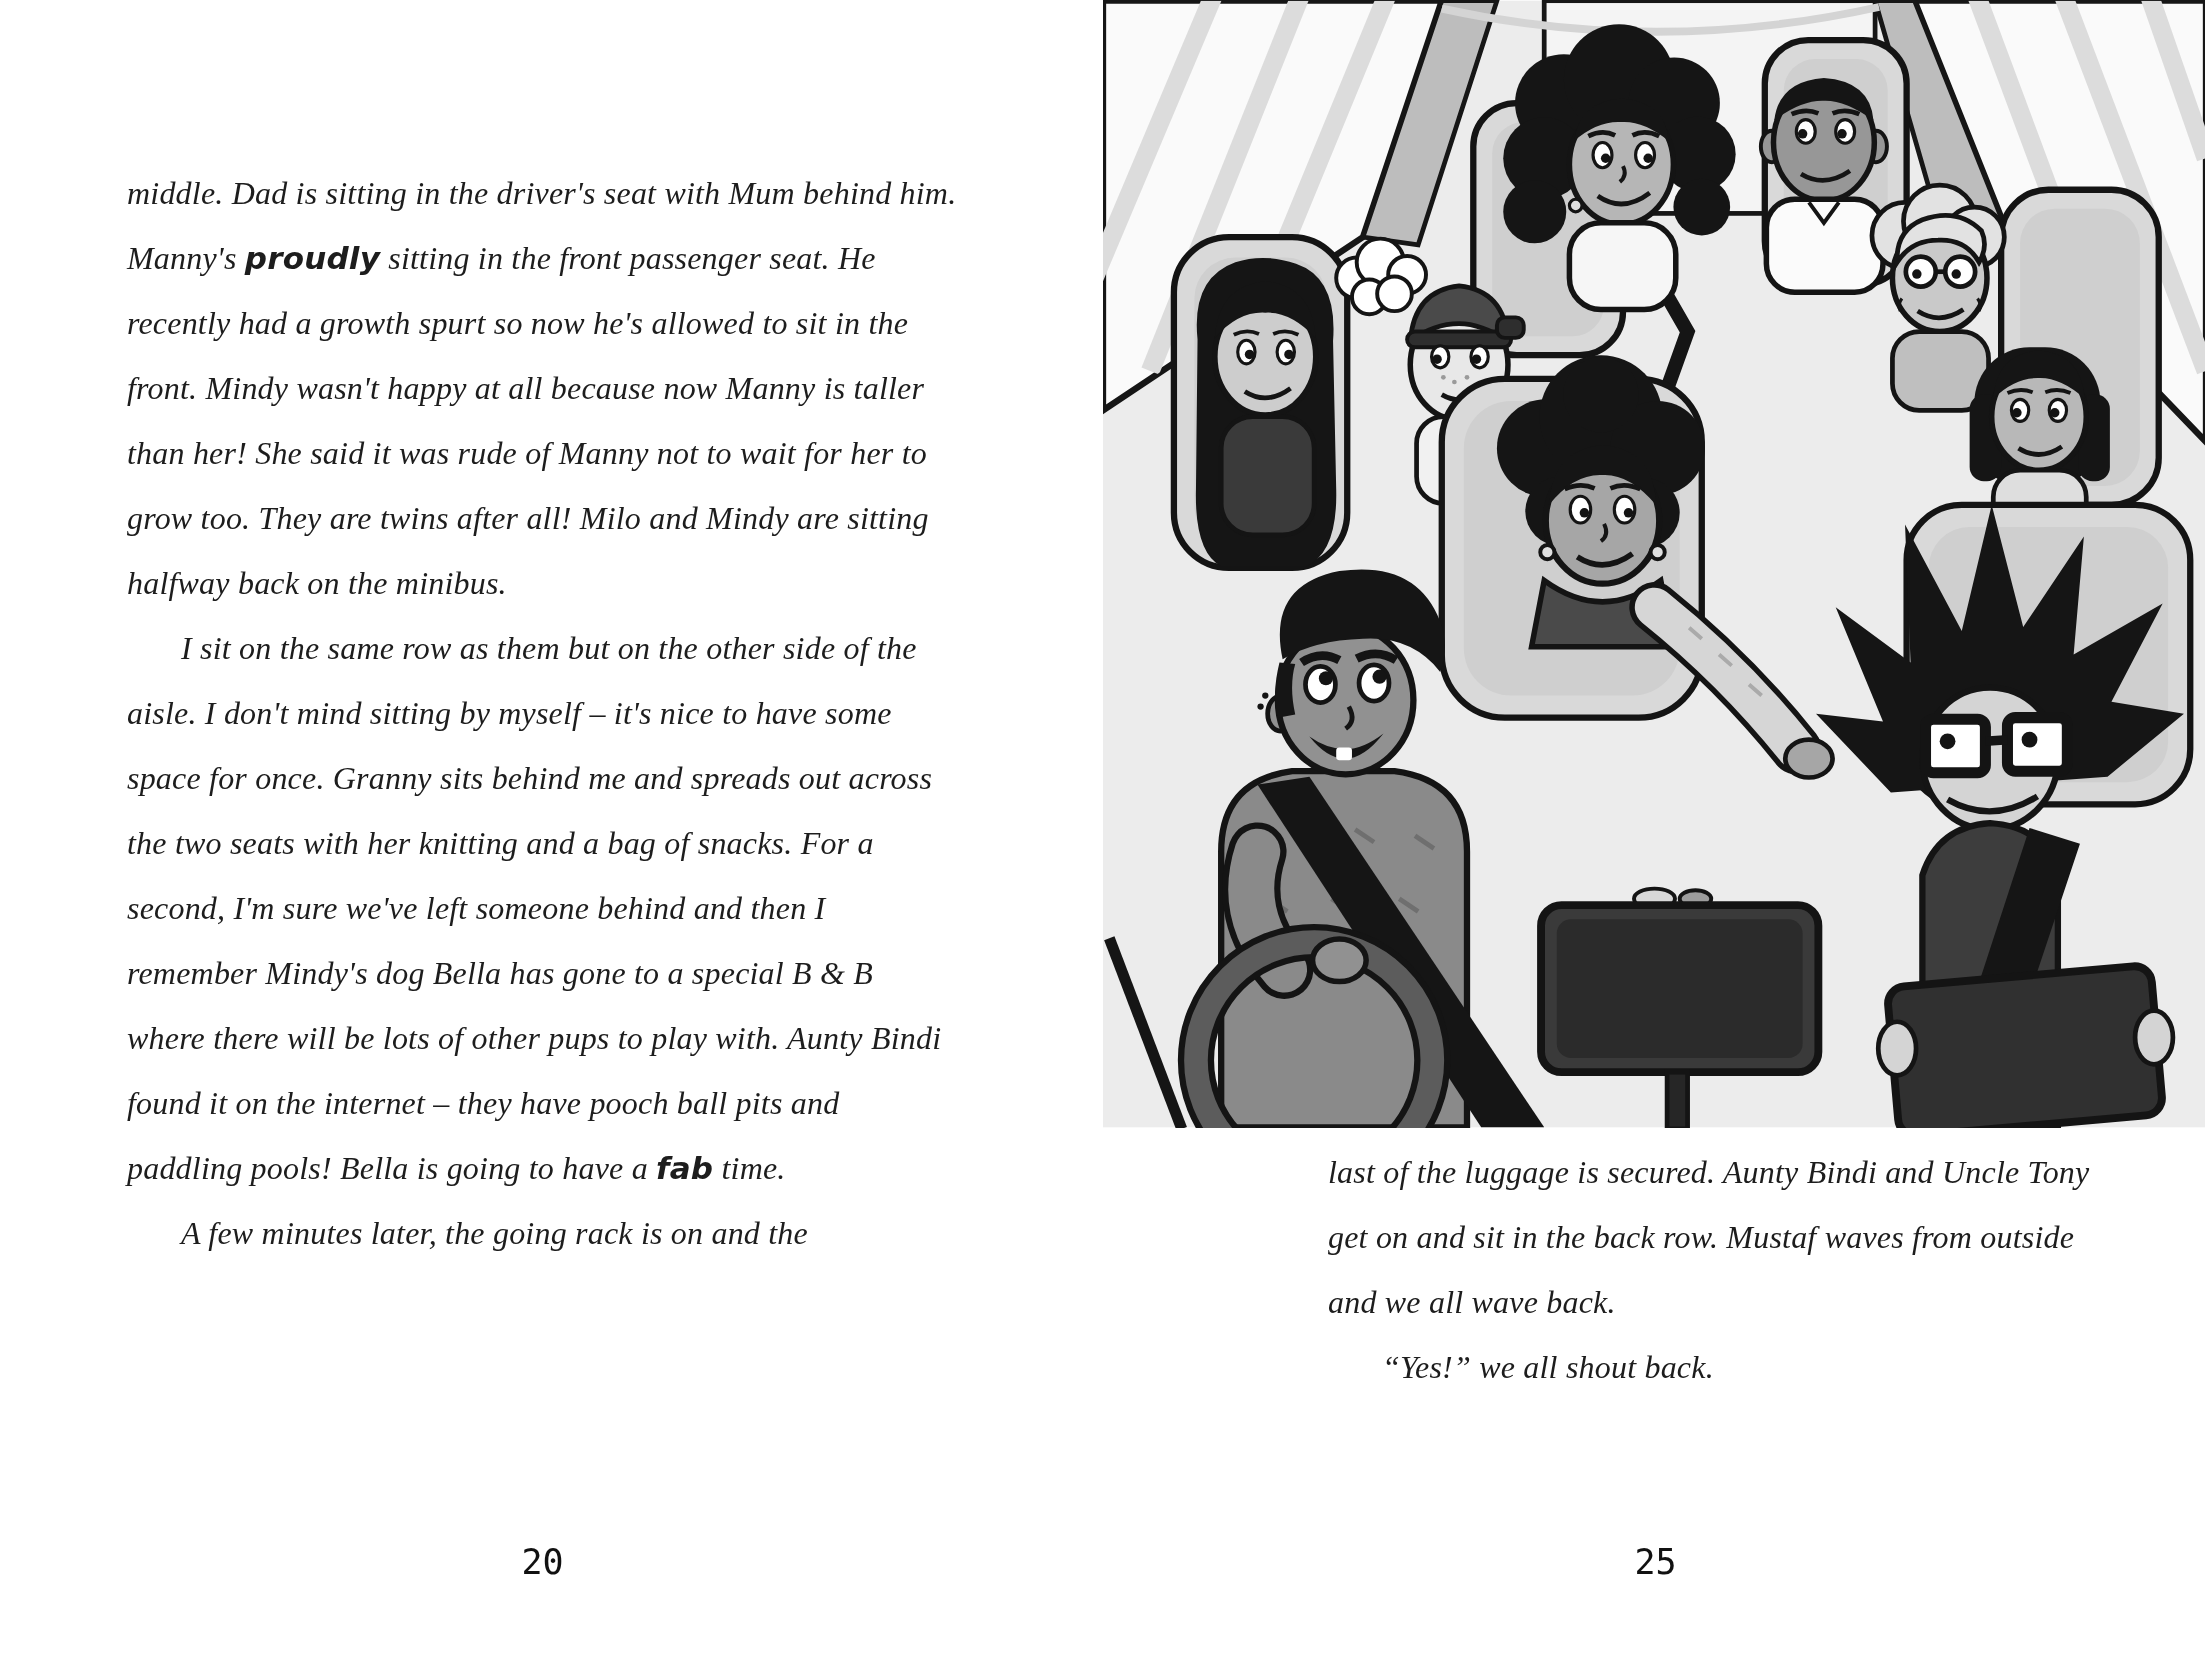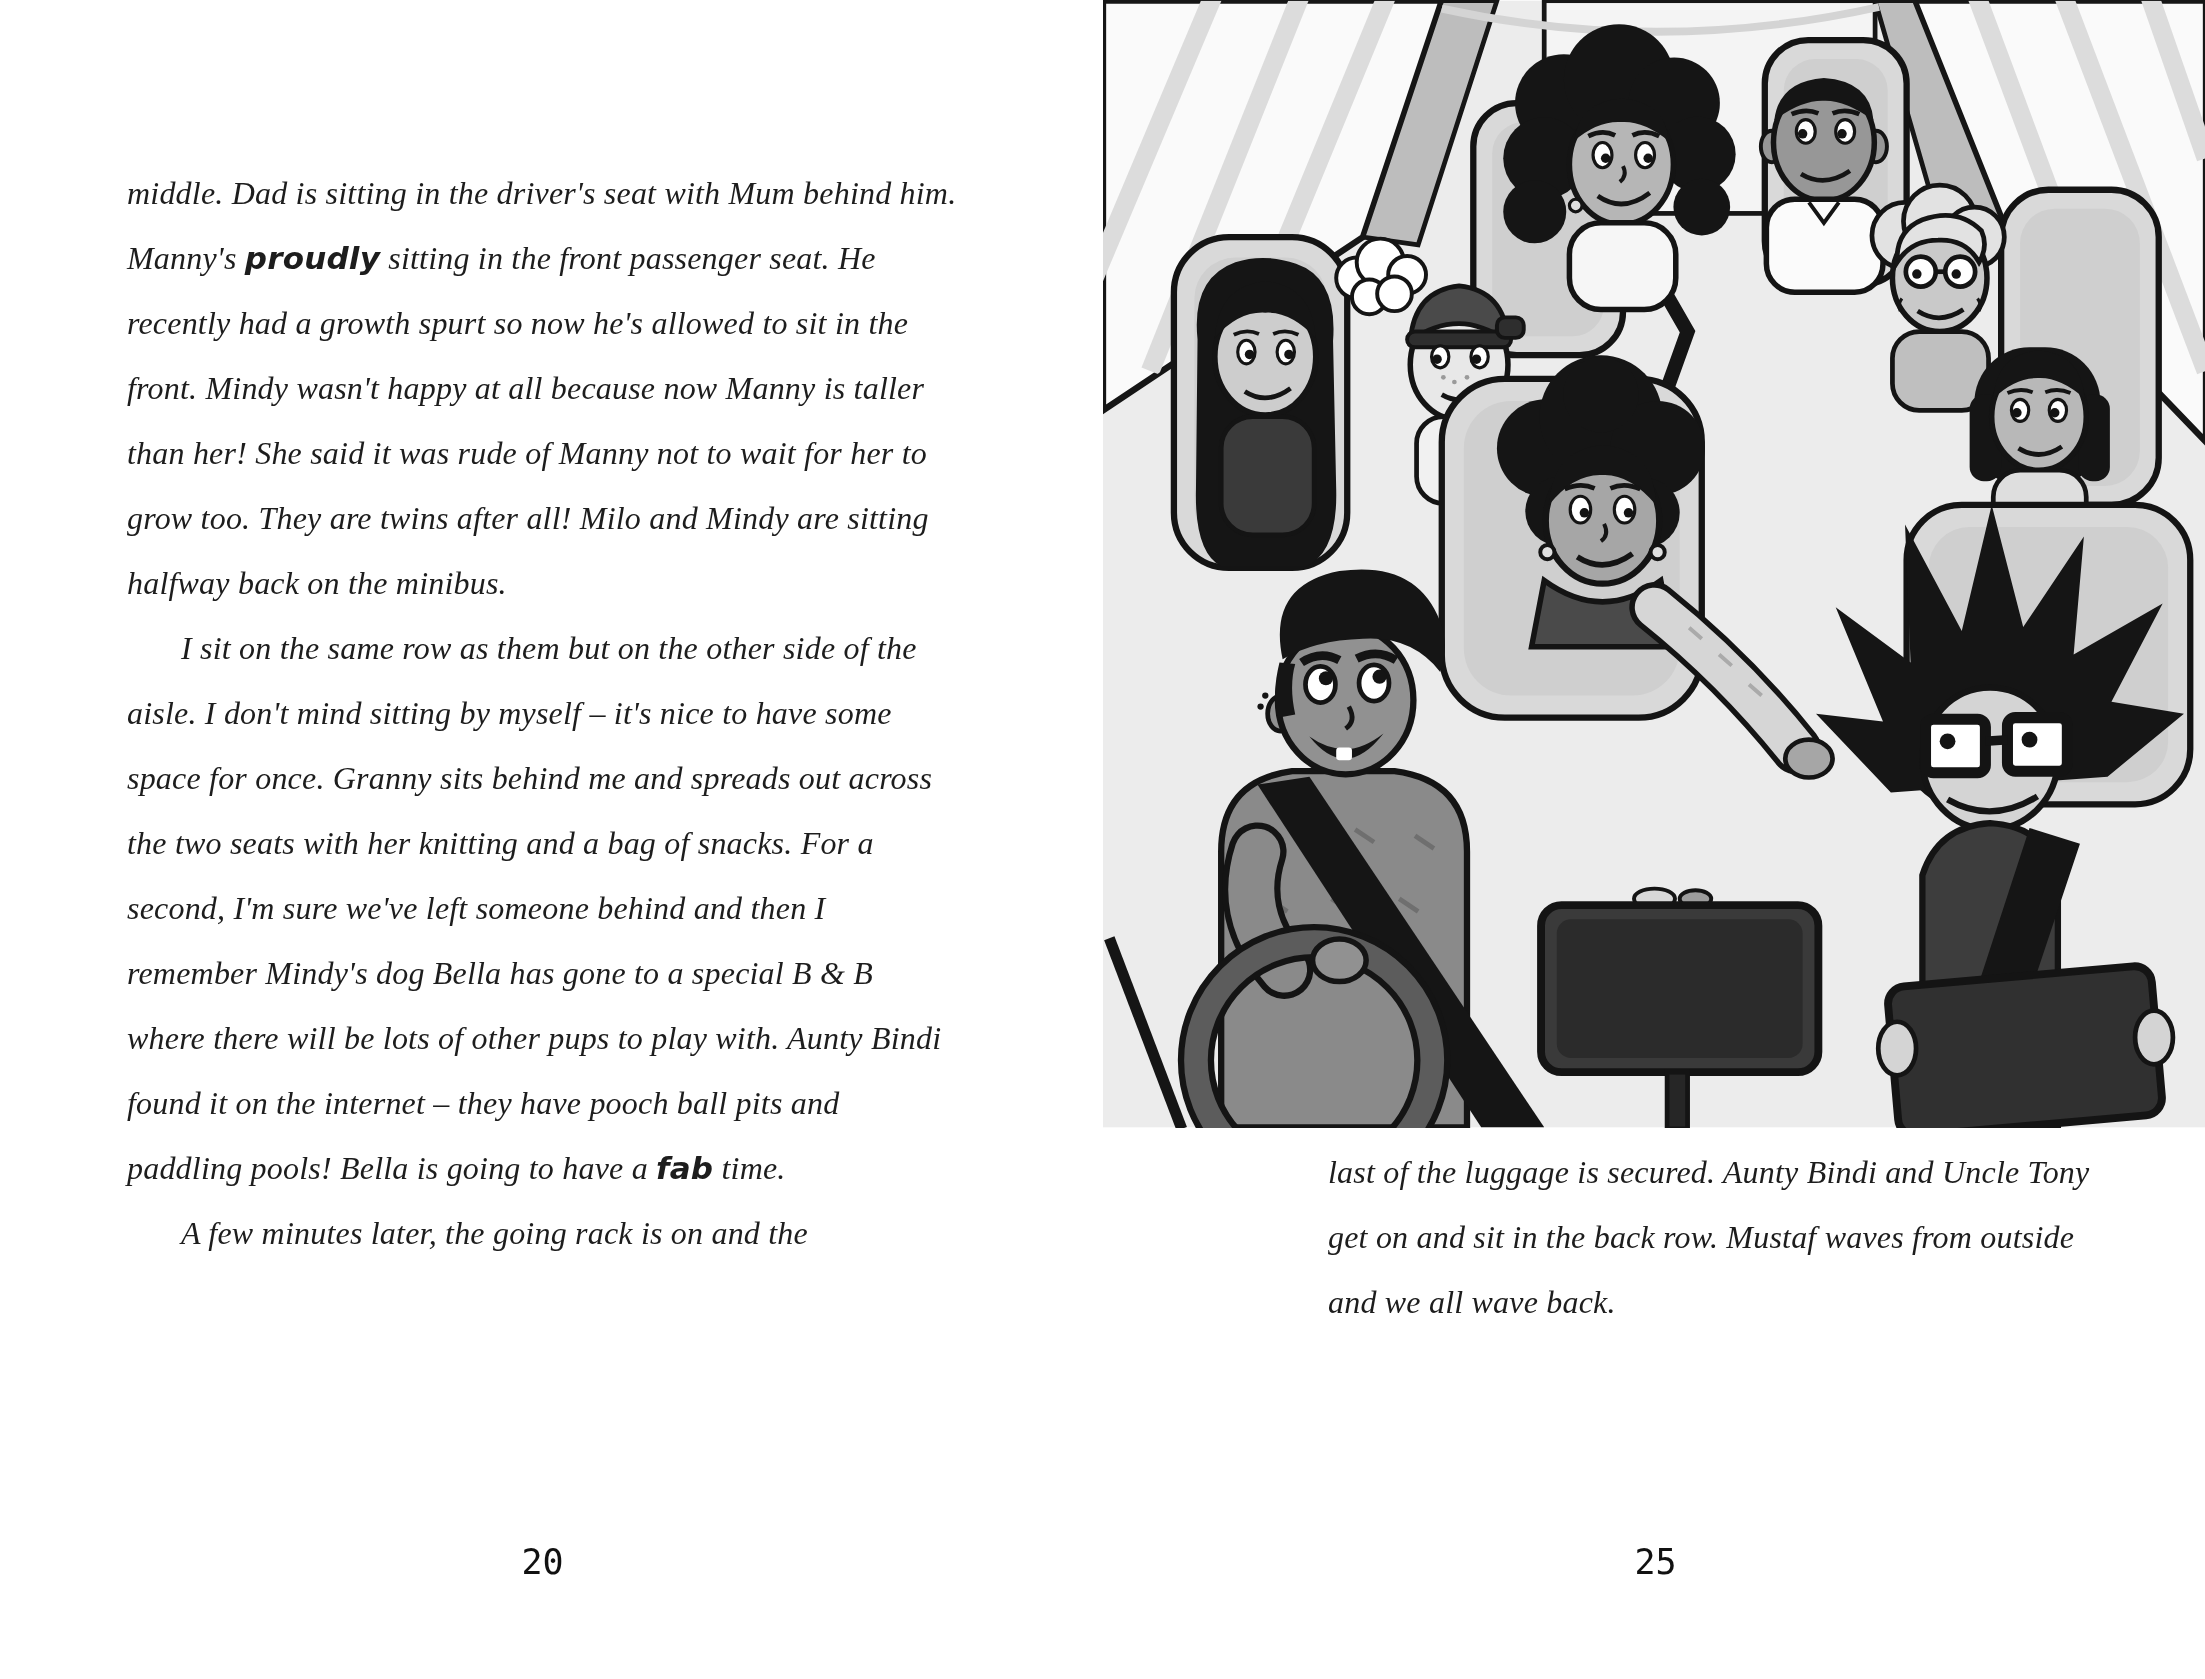--- a/index.html
+++ b/index.html
@@ -317,19 +317,20 @@
         <rect x="576" y="1166" width="312" height="176" rx="18" fill="#2b2b2b"></rect>
         <rect x="716" y="1360" width="26" height="72" fill="#262626" stroke="#141414" stroke-width="6"></rect>
       </g>
 
       <line x1="8" y1="1190" x2="100" y2="1432" stroke="#151515" stroke-width="14"></line>
     </svg>
   </div>
 
   <div class="right-text body-text">
     <p>last of the luggage is secured. Aunty Bindi and Uncle Tony get on and sit in the back row. Mustaf waves from outside and we all wave back.</p>
+    <p class="indent">“Yes!” we all shout back.</p>
   </div>
 
   <div class="pagenum pagenum-left">20</div>
   <div class="pagenum pagenum-right">25</div>
 
 </div>
 
 
 </body></html>

